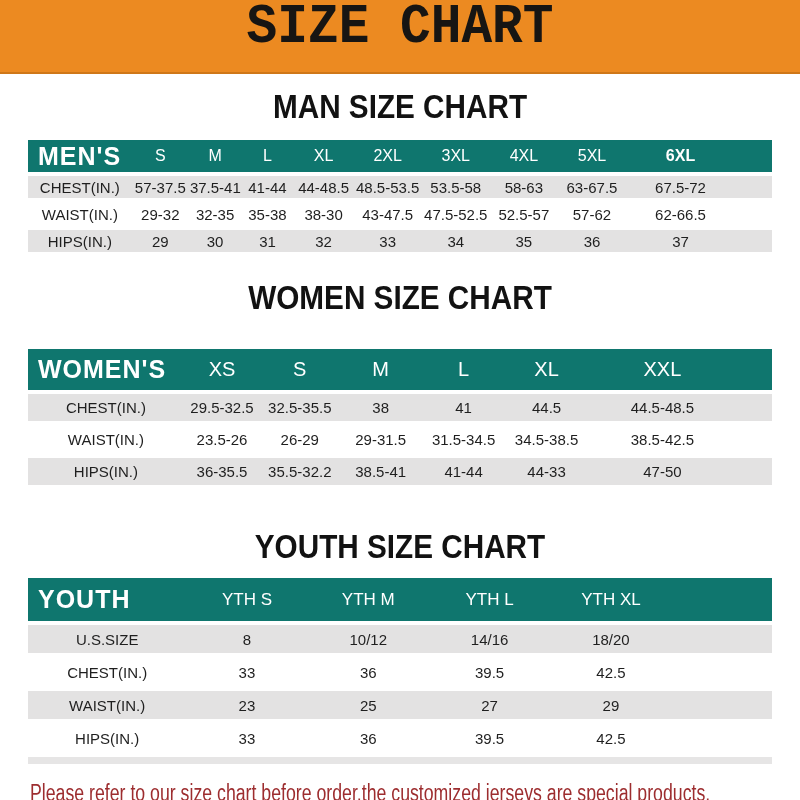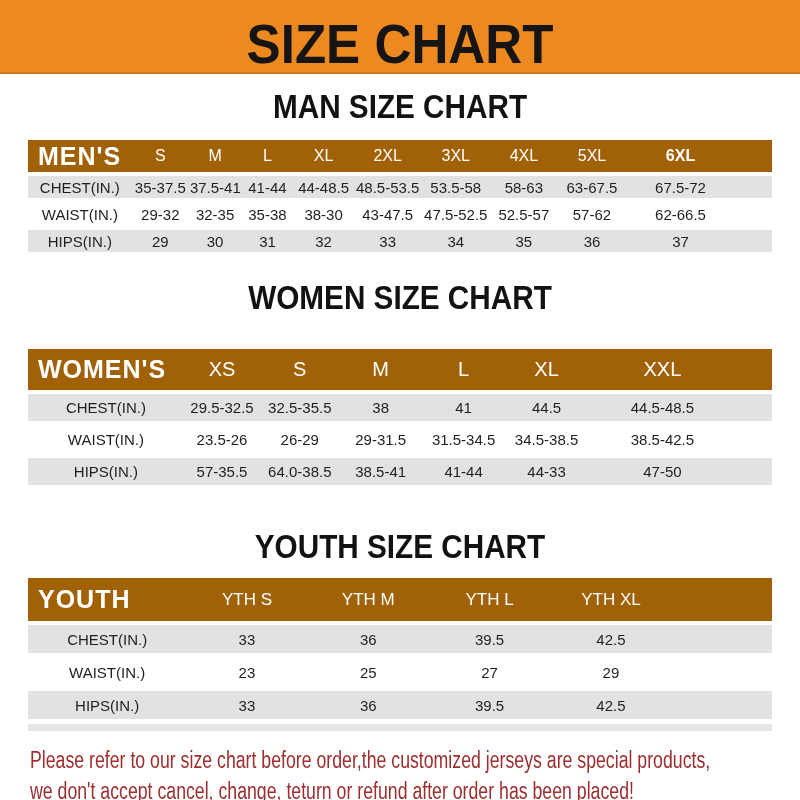--- a/index.html
+++ b/index.html
@@ -8,21 +8,21 @@
     background: #ffffff;
     overflow: hidden;
     font-family: "Liberation Sans", sans-serif;
   }
 
   
   .banner {
     height: 72px;
     background: #ec8a21;
     border-bottom: 2px solid #cf7718;
-    display: flex; align-items: flex-end; justify-content: center;
+    display: flex; align-items: flex-start; justify-content: center; font-family: Liberation Mono, monospace;
   }
   .banner-title {
     font-size: 55px; font-weight: bold; color: #171513;
     transform: scaleX(0.93); letter-spacing: 0px;
     white-space: nowrap; line-height: 1;
   }
 
   
   .section-heading {
     margin: 0; text-align: center;
@@ -37,21 +37,21 @@
   .sec-men   .size-table { margin-top: 16px; }
   .sec-women .size-table { margin-top: 34px; }
   .sec-youth .size-table { margin-top: 14px; }
 
   
   .size-table {
     width: 744px; margin-left: 28px;
     border-collapse: collapse; table-layout: fixed;
   }
   .size-table thead th {
-    background: #a16207; color: #ffffff;
+    background: #0f766e; color: #ffffff;
     font-weight: normal; text-align: center;
     border-bottom: 4px solid #ffffff;
     overflow: hidden;
   }
   .size-table th.corner {
     text-align: left; padding-left: 10px;
     font-weight: bold; letter-spacing: 1px;
     font-size: 25px;
   }
   .size-table tbody td {
@@ -132,21 +132,21 @@
           <th class="col-h">2XL</th>
           <th class="col-h">3XL</th>
           <th class="col-h">4XL</th>
           <th class="col-h">5XL</th>
           <th class="col-h">6XL</th>
         </tr>
       </thead>
       <tbody>
         <tr>
           <td class="row-label">CHEST(IN.)</td>
-          <td class="val">35-37.5</td>
+          <td class="val">57-37.5</td>
           <td class="val">37.5-41</td>
           <td class="val">41-44</td>
           <td class="val">44-48.5</td>
           <td class="val">48.5-53.5</td>
           <td class="val">53.5-58</td>
           <td class="val">58-63</td>
           <td class="val">63-67.5</td>
           <td class="val">67.5-72</td>
         </tr>
         <tr>
@@ -205,22 +205,22 @@
           <td class="row-label">WAIST(IN.)</td>
           <td class="val">23.5-26</td>
           <td class="val">26-29</td>
           <td class="val">29-31.5</td>
           <td class="val">31.5-34.5</td>
           <td class="val">34.5-38.5</td>
           <td class="val">38.5-42.5</td>
         </tr>
         <tr>
           <td class="row-label">HIPS(IN.)</td>
-          <td class="val">57-35.5</td>
-          <td class="val">64.0-38.5</td>
+          <td class="val">36-35.5</td>
+          <td class="val">35.5-32.2</td>
           <td class="val">38.5-41</td>
           <td class="val">41-44</td>
           <td class="val">44-33</td>
           <td class="val">47-50</td>
         </tr>
       </tbody>
     </table>
 </div>
 
 <div class="sec-youth">
@@ -231,20 +231,28 @@
           <th class="corner">YOUTH</th>
           <th class="col-h">YTH S</th>
           <th class="col-h">YTH M</th>
           <th class="col-h">YTH L</th>
           <th class="col-h">YTH XL</th>
           <th class="col-h"></th>
         </tr>
       </thead>
       <tbody>
         <tr>
+          <td class="row-label">U.S.SIZE</td>
+          <td class="val">8</td>
+          <td class="val">10/12</td>
+          <td class="val">14/16</td>
+          <td class="val">18/20</td>
+          <td class="val"></td>
+        </tr>
+        <tr>
           <td class="row-label">CHEST(IN.)</td>
           <td class="val">33</td>
           <td class="val">36</td>
           <td class="val">39.5</td>
           <td class="val">42.5</td>
           <td class="val"></td>
         </tr>
         <tr>
           <td class="row-label">WAIST(IN.)</td>
           <td class="val">23</td>

